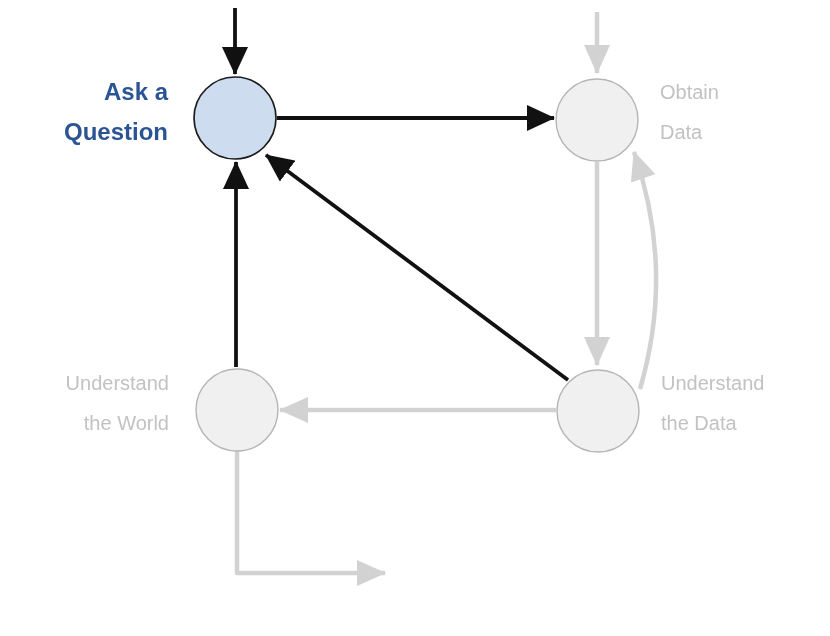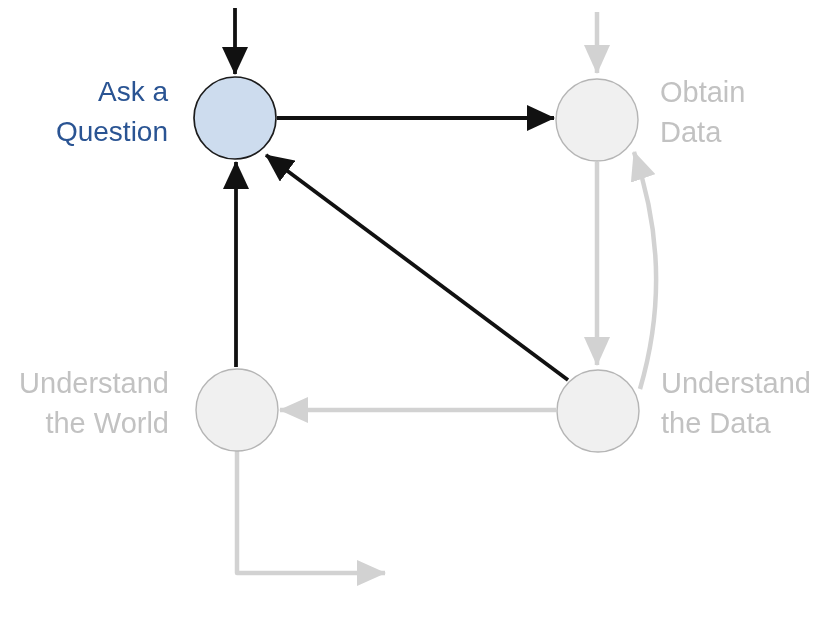--- a/index.html
+++ b/index.html
@@ -16,29 +16,29 @@
     overflow: hidden;
   }
   #diagram-svg {
     position: absolute;
     left: 0;
     top: 0;
   }
   .node-label {
     position: absolute;
     white-space: pre-line;
-    font-size: 29px;
+    font-size: 20px;
     line-height: 40px;
     font-weight: 400;
     color: #c2c2c2;
     user-select: none;
   }
   .node-label.active {
-    font-size: 28px;
-    font-weight: 400;
+    font-size: 24px;
+    font-weight: 700;
     color: #2a5493;
   }
   .align-right { text-align: right; }
   .align-left  { text-align: left; }
 
   #label-ask        { right: 662px; top: 72px;  }
   #label-obtain     { left: 660px;  top: 72px;  }
   #label-und-world  { right: 661px; top: 363px; }
   #label-und-data   { left: 661px;  top: 363px; }
   #label-reports    { left: 404px;  top: 537px; }

